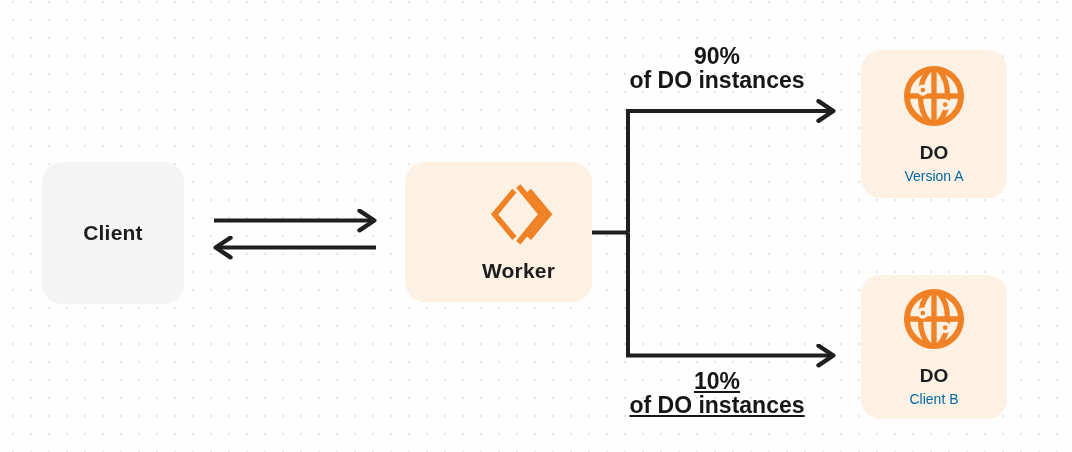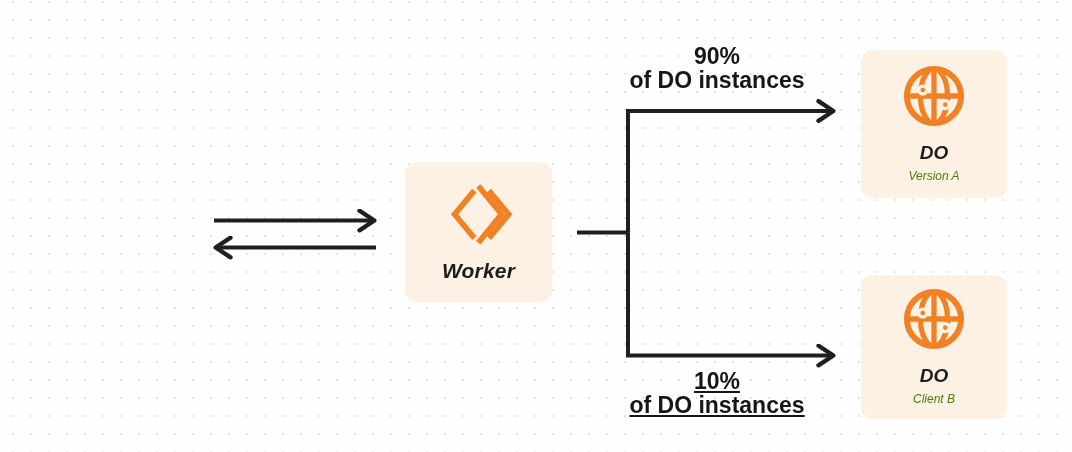--- a/index.html
+++ b/index.html
@@ -19,37 +19,37 @@
     font-family: "Liberation Sans", "DejaVu Sans", sans-serif;
     color: #1d1d1f;
   }
   .wires {
     position: absolute;
     left: 0; top: 0;
     width: 1072px; height: 452px;
   }
   .node {
     position: absolute;
-    border-radius: 12px;
+    border-radius: 20px;
     display: flex;
     flex-direction: column;
     align-items: center;
     justify-content: center;
     text-align: center;
-    font-style: italic;
   }
   .client-node {
     left: 42px; top: 162px;
     width: 142px; height: 142px;
     background: #f4f4f5;
   }
   .worker-node {
     left: 405px; top: 162px;
     width: 147px; height: 140px;
     background: #fcf1e3;
+    padding-left: 40px;
   }
   .do-node {
     left: 861px;
     width: 146px;
     background: #fcf1e3;
   }
   .do-a { top: 50px;  height: 148px; }
   .do-b { top: 275px; height: 144px; }
 
   .node-title {
@@ -61,25 +61,25 @@
   .worker-icon { width: 68px; height: 66px; margin-bottom: 11px; }
   .globe-icon  { width: 66px; height: 66px; margin-bottom: 13px; }
 
   .do-title {
     font-size: 19px;
     font-weight: 700;
     line-height: 22px;
     color: #1d1d1f;
   }
   .do-subtitle {
-    font-size: 12px;
+    font-size: 14px;
     font-weight: 400;
     line-height: 20px;
     margin-top: 2px;
-    color: #4d7c0f;
+    color: #0369a1;
   }
   .edge-label {
     position: absolute;
     left: 607px;
     width: 220px;
     text-align: center;
     font-size: 23px;
     font-weight: 700;
     line-height: 24px;
     color: #161616;
@@ -100,20 +100,23 @@
     </defs>
     <g fill="none" stroke="#1f1f1f" stroke-width="4" stroke-linejoin="miter">
       <path d="M214,220.5 H371" marker-end="url(#ah)"></path>
       <path d="M376,247.5 H219" marker-end="url(#ah)"></path>
       <path d="M577,232.5 H628.5"></path>
       <path d="M628,232.5 V111 H830" marker-end="url(#ah)"></path>
       <path d="M628,232.5 V355.5 H830" marker-end="url(#ah)"></path>
     </g>
   </svg>
 
+  <div class="node client-node">
+    <div class="node-title">Client</div>
+  </div>
 
   <div class="node worker-node">
     <svg class="worker-icon" viewBox="0 0 102 100" xmlns="http://www.w3.org/2000/svg" aria-hidden="true">
       <g fill="none" stroke="#f08124" stroke-width="8.5" stroke-linejoin="miter">
         <path d="M44,13 L14,49 L44,85"></path>
         <path d="M50,6 L85,49 L50,92"></path>
         <path d="M66,13 L96,49 L66,85"></path>
       </g>
     </svg>
     <div class="node-title">Worker</div>

